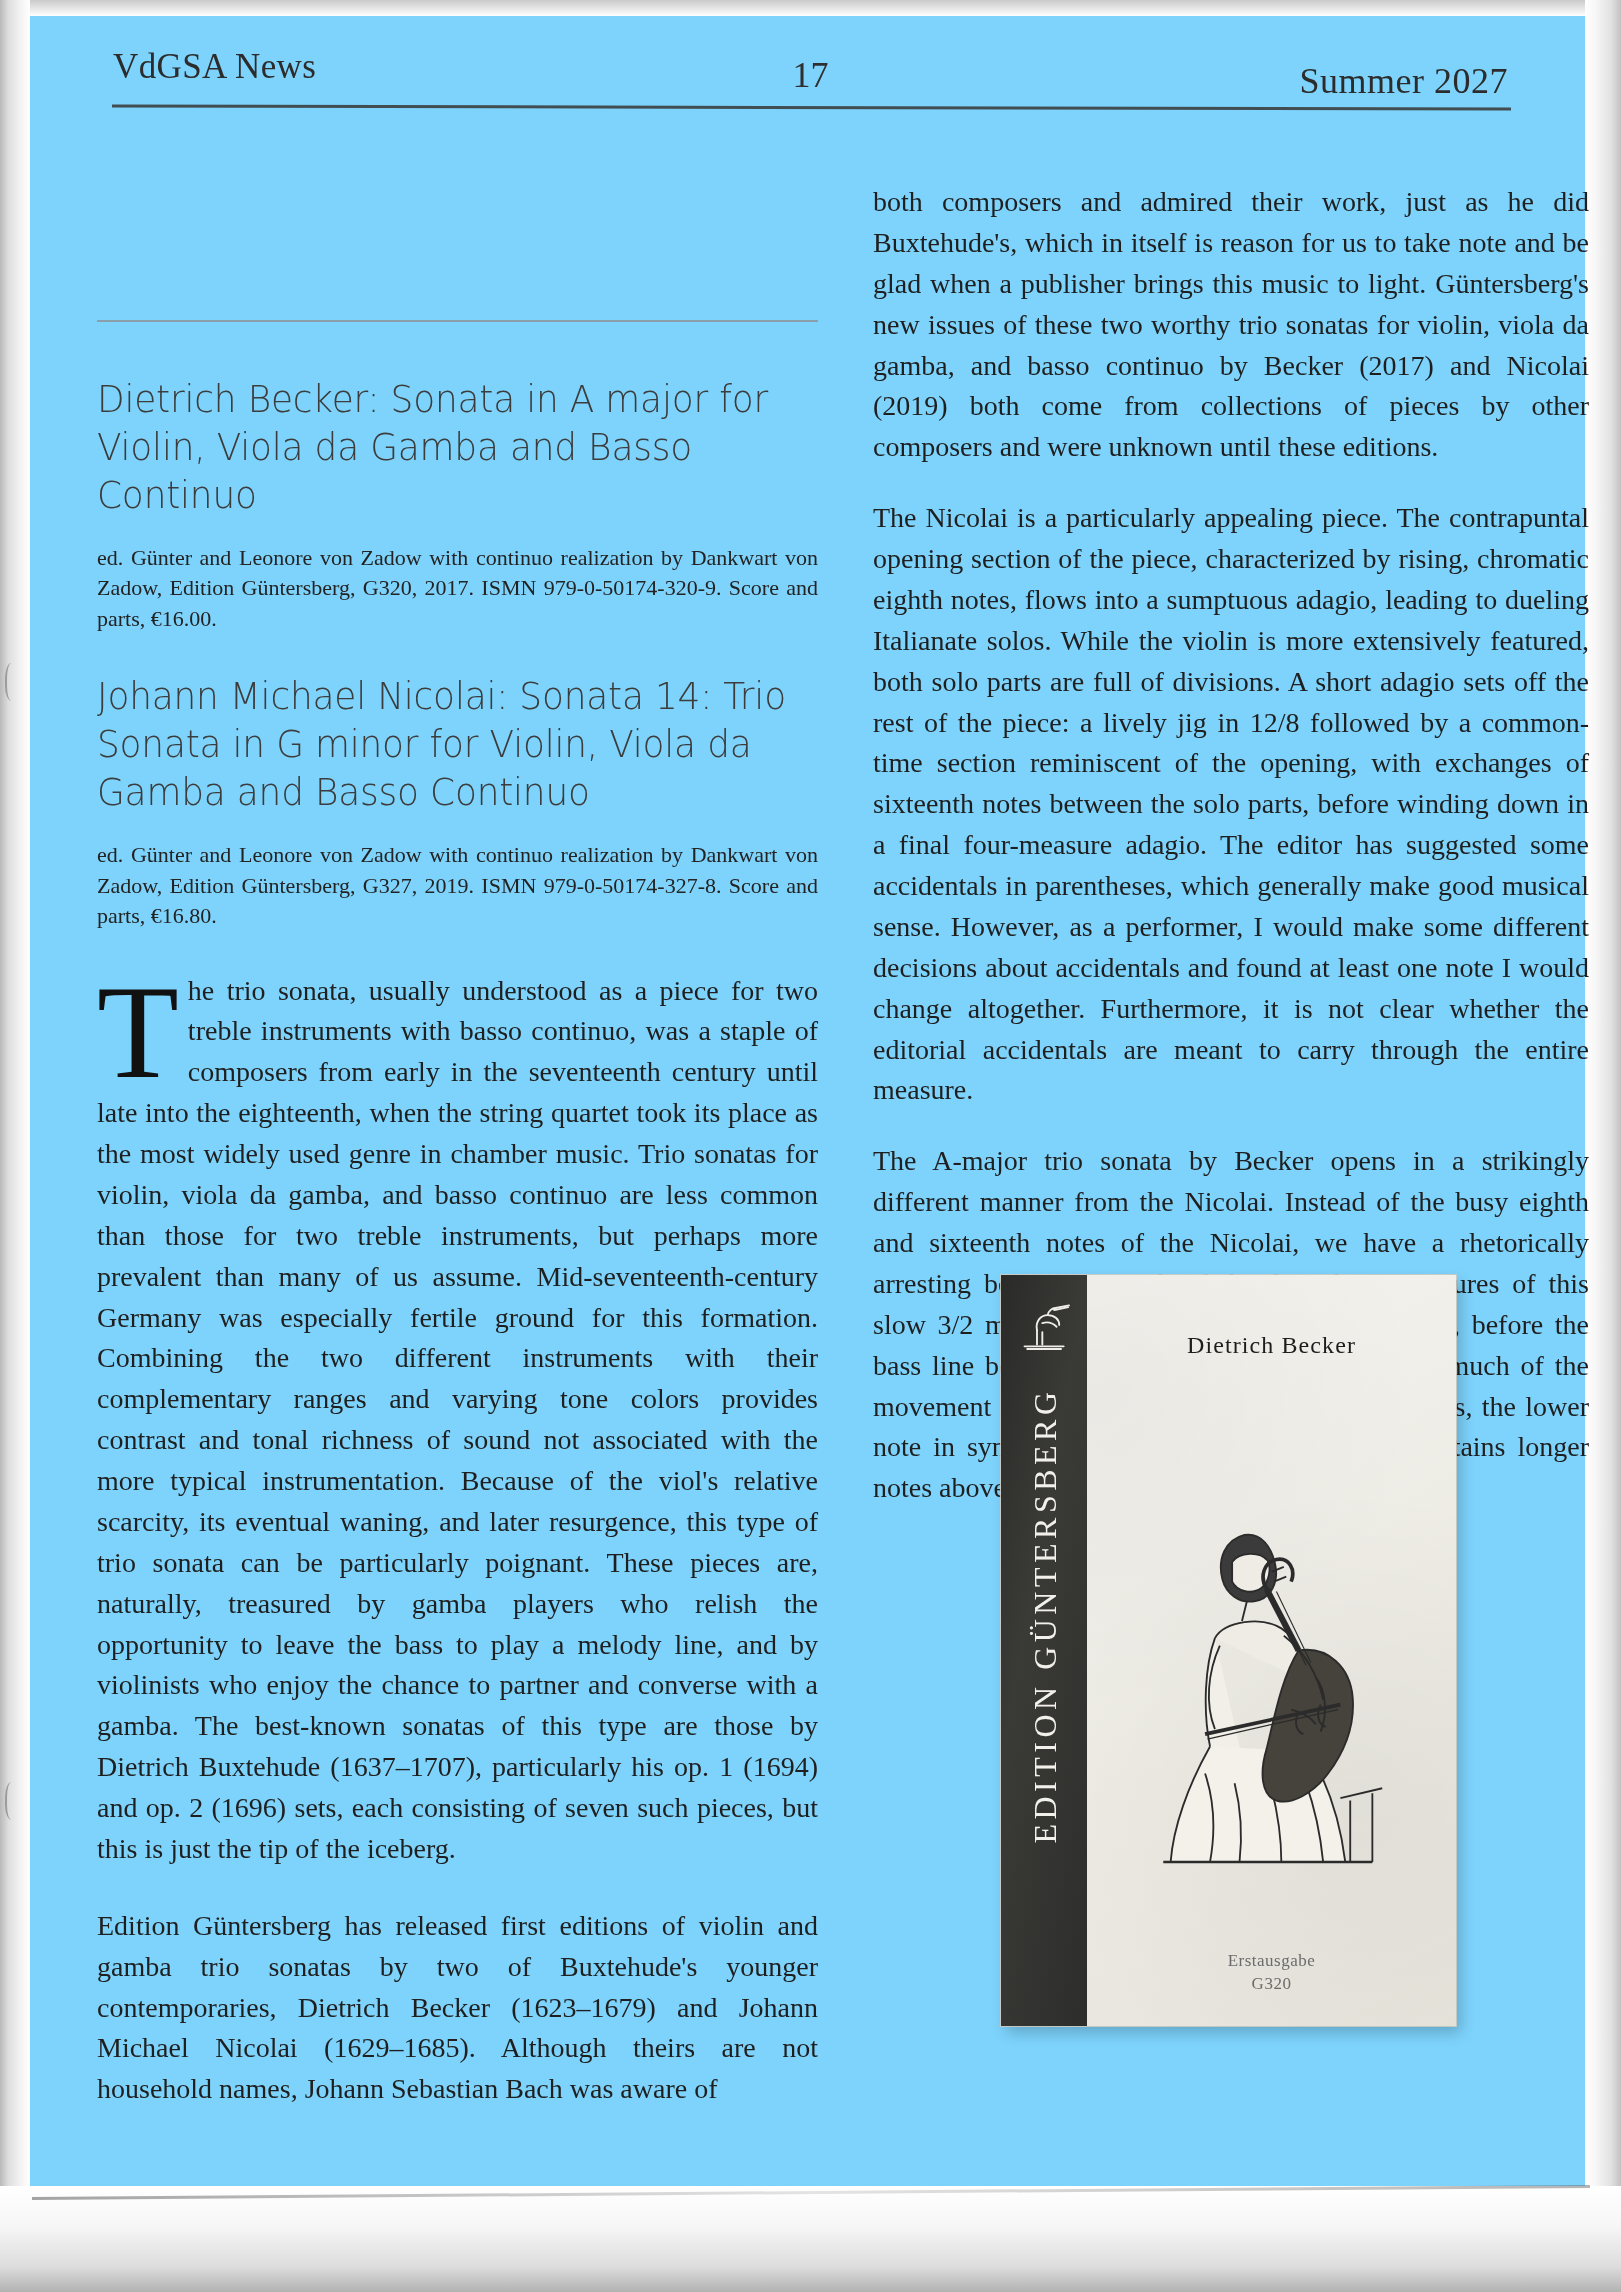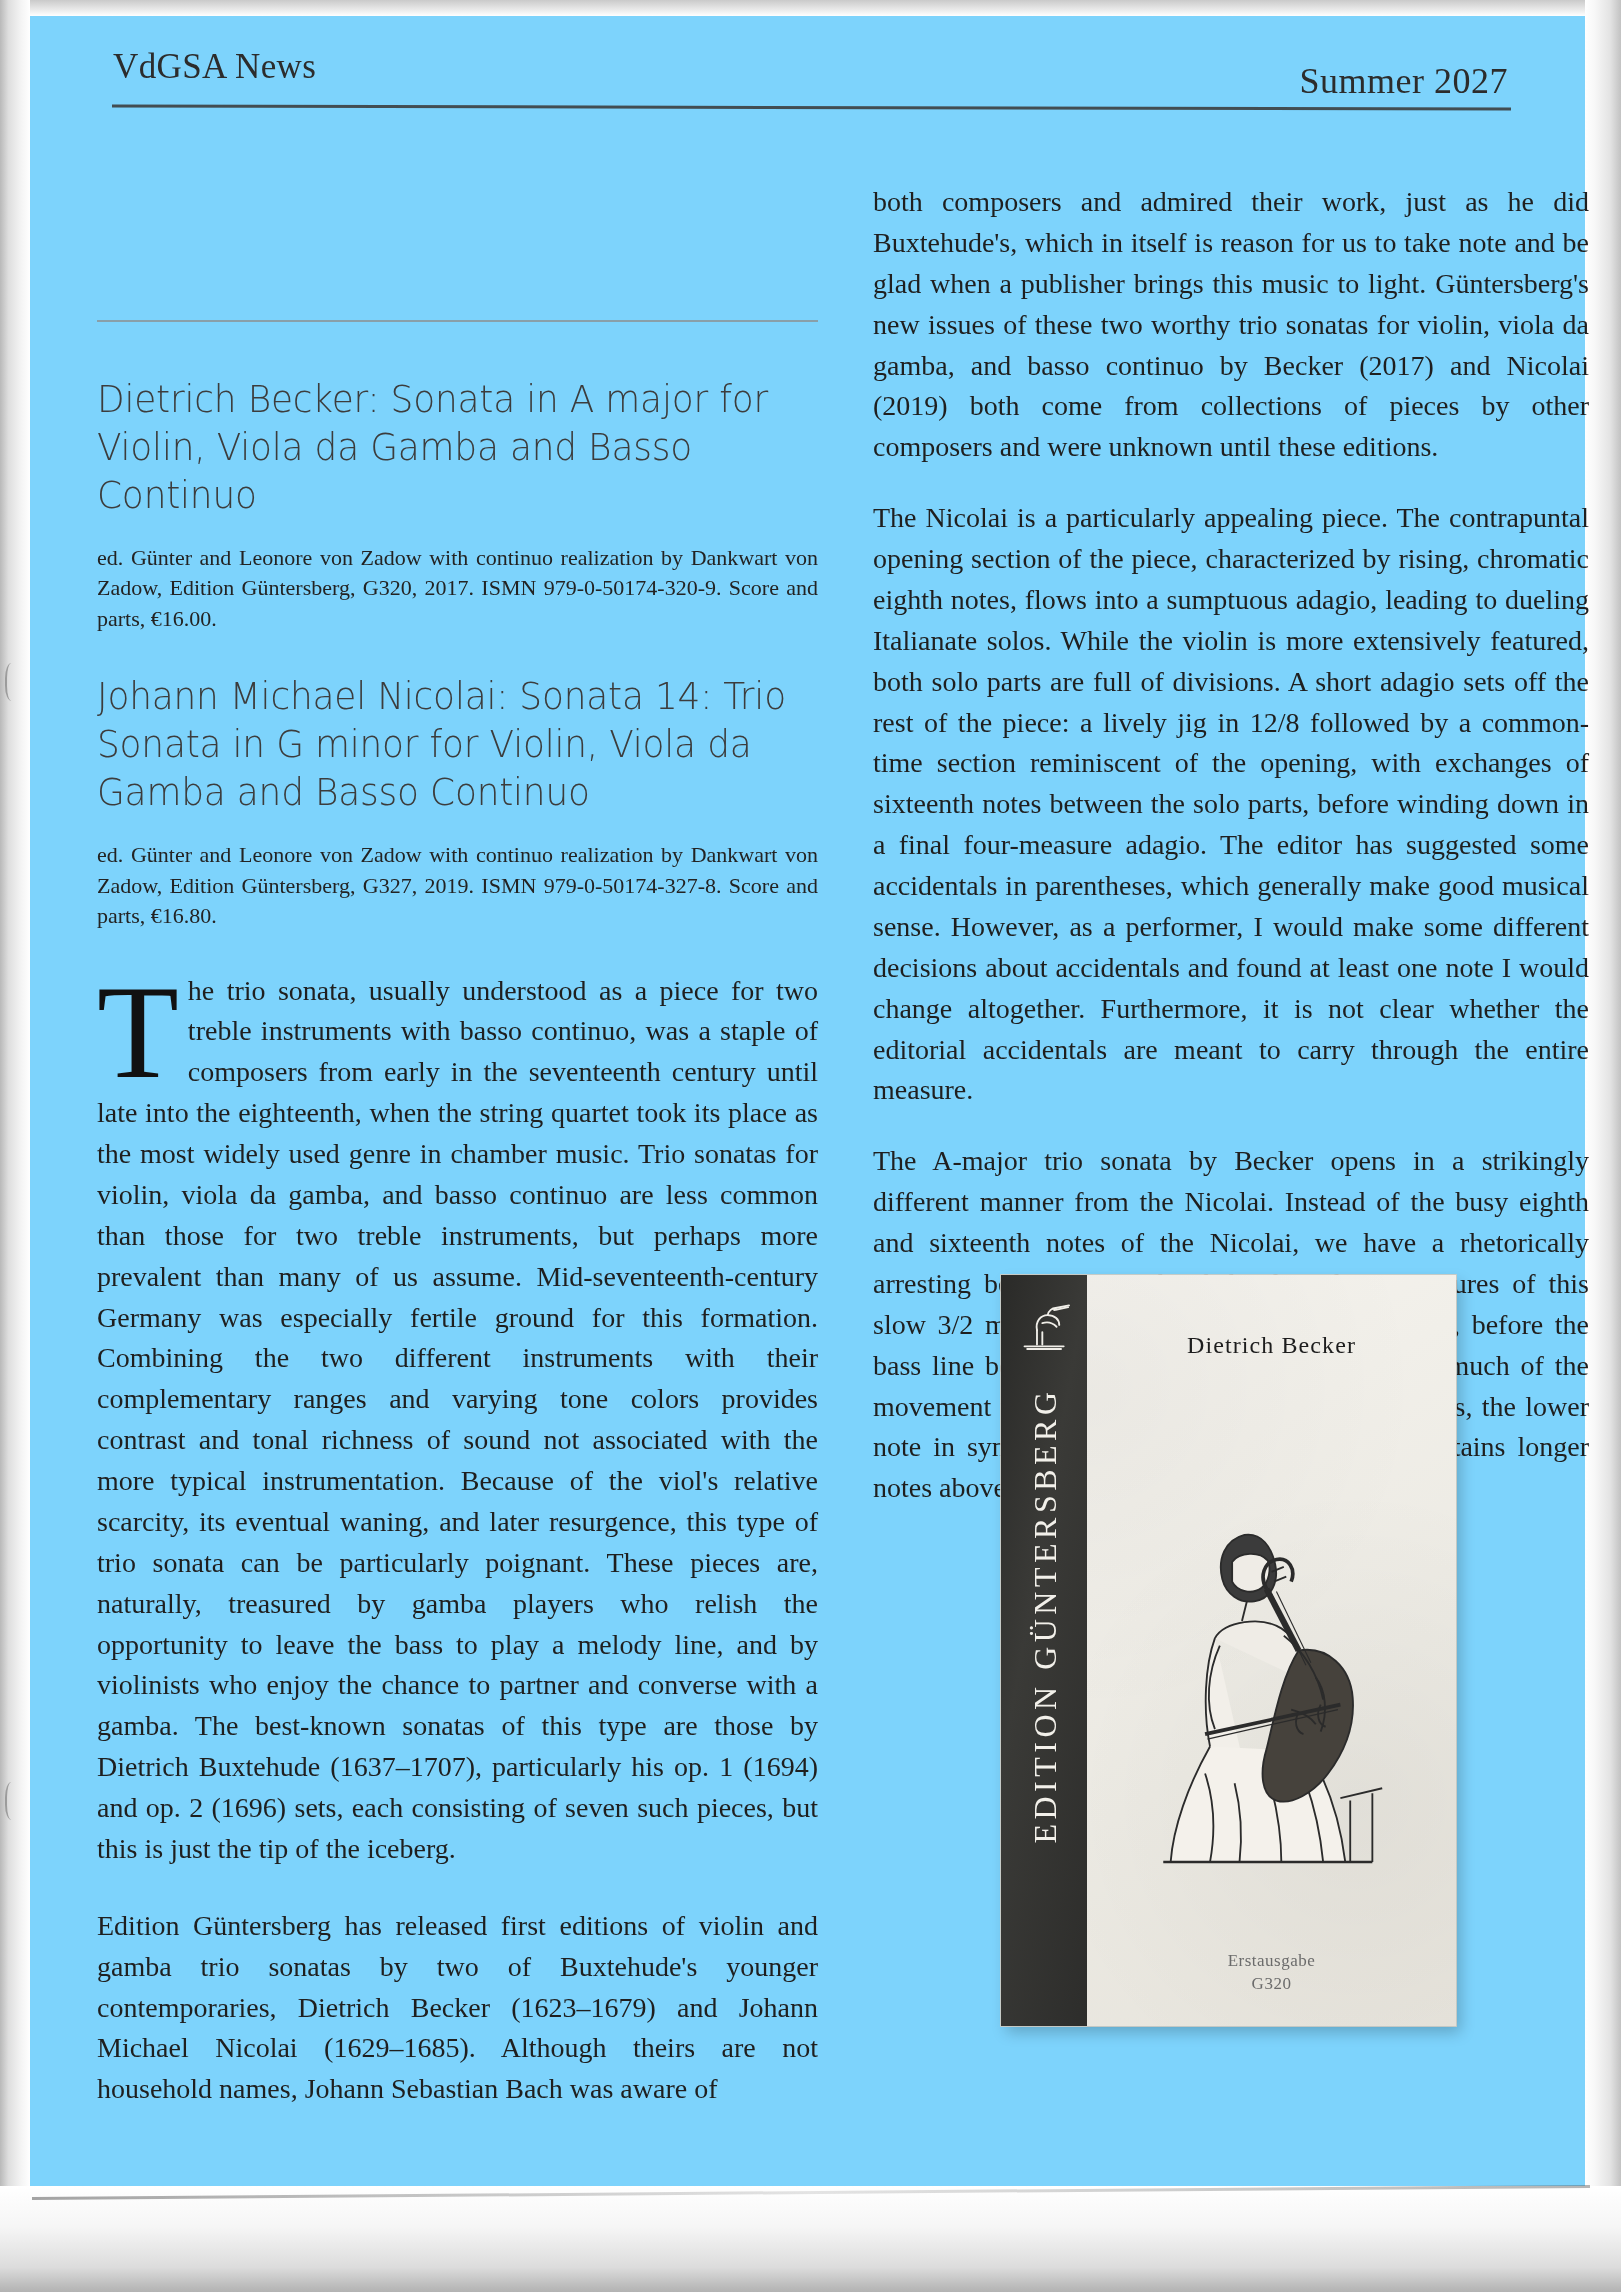--- a/index.html
+++ b/index.html
@@ -116,20 +116,21 @@
   <div class="scan-edge-left"></div>
   <div class="scan-edge-right"></div>
   <div class="scan-edge-bottom"></div>
   <div class="scan-fold"></div>
 
   <div class="edge-mark" style="top:663px;"></div>
   <div class="edge-mark" style="top:1782px;"></div>
 
   <div class="runhead">
     <div class="left">VdGSA News</div>
+    <div class="center">17</div>
     <div class="right">Summer 2027</div>
   </div>
   <div class="runrule"></div>
 
   <div class="col col-left">
     <div class="spacer-top"></div>
     <div class="hr-thin"></div>
     <div style="height:54px;"></div>
 
     <h2 class="review-title">Dietrich Becker: Sonata in A major for Violin, Viola da Gamba and Basso Continuo</h2>

